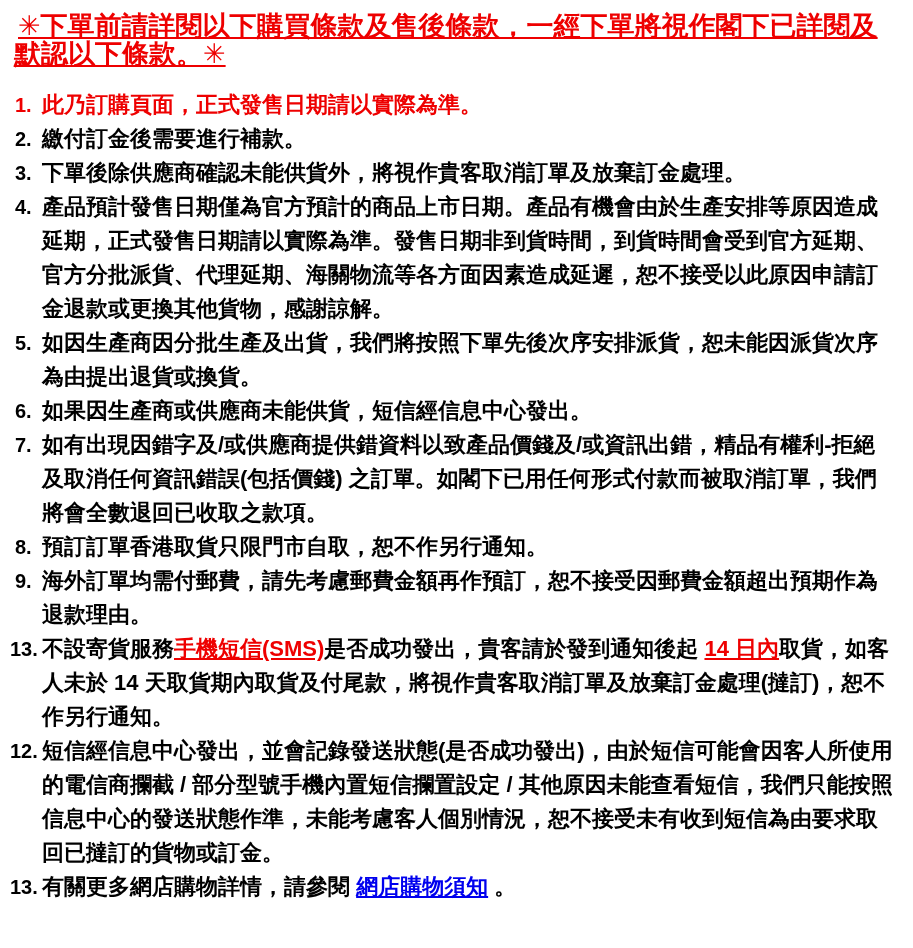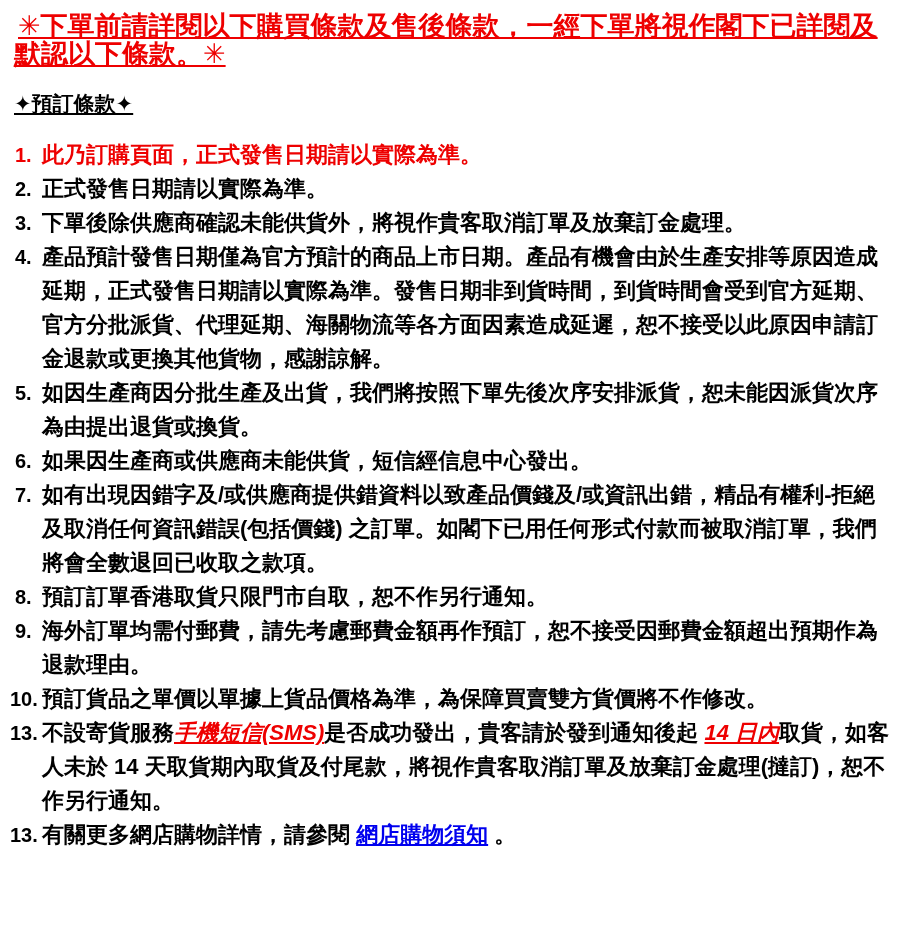--- a/index.html
+++ b/index.html
@@ -30,41 +30,38 @@
   }
   li.term{display:flex;align-items:flex-start;}
   li.term.red{color:var(--red);}
   .num{
     flex:0 0 32px;width:32px;box-sizing:border-box;
     font-size:20px;letter-spacing:0;
   }
   .num.d1{padding-left:5px;}
   .num.d2{padding-left:0;}
   .body{flex:1;min-width:0;}
-  .hl{color:var(--red);text-decoration:underline;font-style:italic;}
+  .hl{color:var(--red);text-decoration:underline;}
   a.link{color:var(--blue);text-decoration:underline;cursor:pointer;}
 </style>
 </head>
 <body>
 
 <div class="page">
   <div class="notice-wrap">
     <span class="notice">✳下單前請詳閱以下購買條款及售後條款，一經下單將視作閣下已詳閱及默認以下條款。✳</span>
   </div>
-  <div>
-    <span class="section-title">✦預訂條款✦</span>
-  </div>
   <ol class="terms">
       <li class="term red">
         <span class="num d1">1.</span>
         <span class="body"><span>此乃訂購頁面，正式發售日期請以實際為準。</span></span>
       </li>
       <li class="term">
         <span class="num d1">2.</span>
-        <span class="body"><span>正式發售日期請以實際為準。</span></span>
+        <span class="body"><span>繳付訂金後需要進行補款。</span></span>
       </li>
       <li class="term">
         <span class="num d1">3.</span>
         <span class="body"><span>下單後除供應商確認未能供貨外，將視作貴客取消訂單及放棄訂金處理。</span></span>
       </li>
       <li class="term">
         <span class="num d1">4.</span>
         <span class="body"><span>產品預計發售日期僅為官方預計的商品上市日期。產品有機會由於生產安排等原因造成延期，正式發售日期請以實際為準。發售日期非到貨時間，到貨時間會受到官方延期、官方分批派貨、代理延期、海關物流等各方面因素造成延遲，恕不接受以此原因申請訂金退款或更換其他貨物，感謝諒解。</span></span>
       </li>
       <li class="term">
@@ -81,25 +78,25 @@
       </li>
       <li class="term">
         <span class="num d1">8.</span>
         <span class="body"><span>預訂訂單香港取貨只限門市自取，恕不作另行通知。</span></span>
       </li>
       <li class="term">
         <span class="num d1">9.</span>
         <span class="body"><span>海外訂單均需付郵費，請先考慮郵費金額再作預訂，恕不接受因郵費金額超出預期作為退款理由。</span></span>
       </li>
       <li class="term">
-        <span class="num d2">10.</span>
-        <span class="body"><span>預訂貨品之單價以單據上貨品價格為準，為保障買賣雙方貨價將不作修改。</span></span>
+        <span class="num d2">13.</span>
+        <span class="body"><span>不設寄貨服務</span><span class="hl">手機短信(SMS)</span><span>是否成功發出，貴客請於發到通知後起 </span><span class="hl">14 日內</span><span>取貨，如客人未於 14 天取貨期內取貨及付尾款，將視作貴客取消訂單及放棄訂金處理(撻訂)，恕不作另行通知。</span></span>
       </li>
       <li class="term">
-        <span class="num d2">13.</span>
-        <span class="body"><span>不設寄貨服務</span><span class="hl">手機短信(SMS)</span><span>是否成功發出，貴客請於發到通知後起 </span><span class="hl">14 日內</span><span>取貨，如客人未於 14 天取貨期內取貨及付尾款，將視作貴客取消訂單及放棄訂金處理(撻訂)，恕不作另行通知。</span></span>
+        <span class="num d2">12.</span>
+        <span class="body"><span>短信經信息中心發出，並會記錄發送狀態(是否成功發出)，由於短信可能會因客人所使用的電信商攔截 / 部分型號手機內置短信攔置設定 / 其他原因未能查看短信，我們只能按照信息中心的發送狀態作準，未能考慮客人個別情況，恕不接受未有收到短信為由要求取回已撻訂的貨物或訂金。</span></span>
       </li>
       <li class="term">
         <span class="num d2">13.</span>
         <span class="body"><span>有關更多網店購物詳情，請參閱 </span><a href="#" class="link">網店購物須知</a><span> 。</span></span>
       </li>
     </ol>
 </div>
 
 </body></html>

